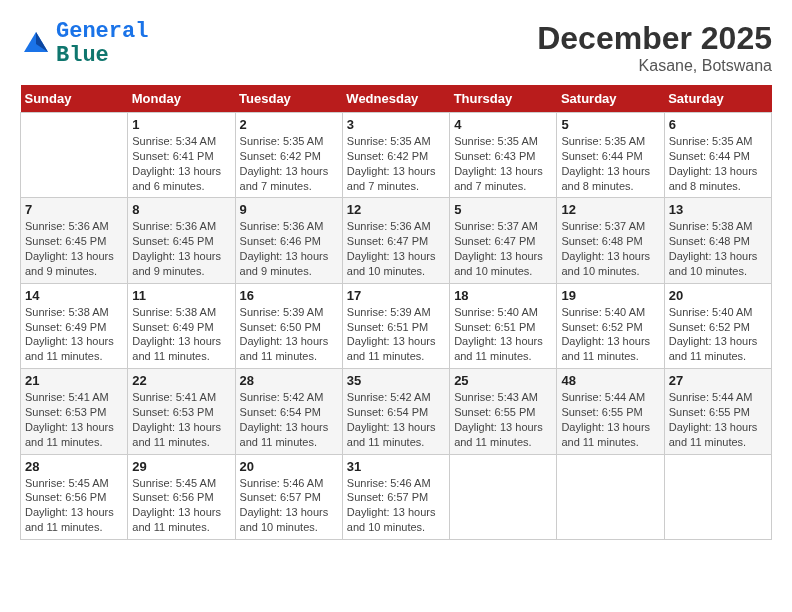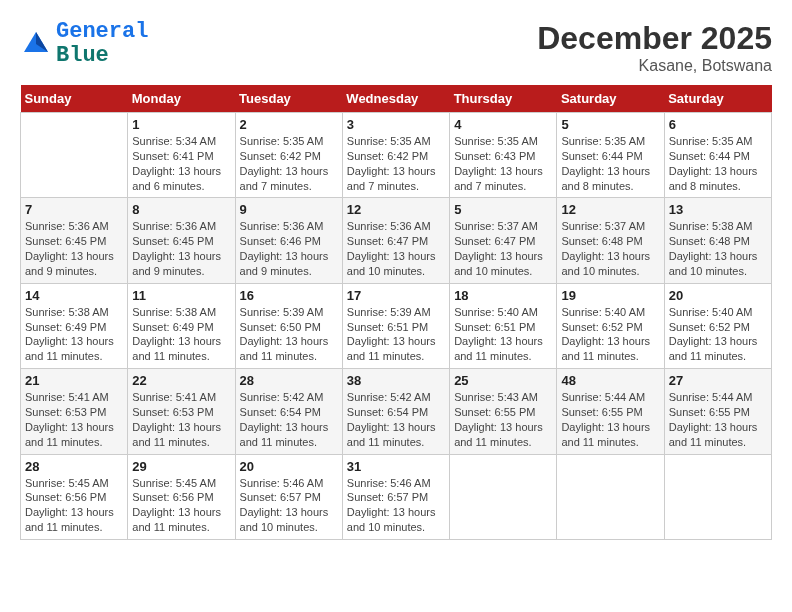--- a/index.html
+++ b/index.html
@@ -284,21 +284,21 @@
 and 11 minutes.</div>
         </td>
         <td>
           <div class="day-number">28</div>
           <div class="day-info" style="white-space: pre-line;">Sunrise: 5:42 AM
 Sunset: 6:54 PM
 Daylight: 13 hours
 and 11 minutes.</div>
         </td>
         <td>
-          <div class="day-number">38</div>
+          <div class="day-number">35</div>
           <div class="day-info" style="white-space: pre-line;">Sunrise: 5:42 AM
 Sunset: 6:54 PM
 Daylight: 13 hours
 and 11 minutes.</div>
         </td>
         <td>
           <div class="day-number">25</div>
           <div class="day-info" style="white-space: pre-line;">Sunrise: 5:43 AM
 Sunset: 6:55 PM
 Daylight: 13 hours

